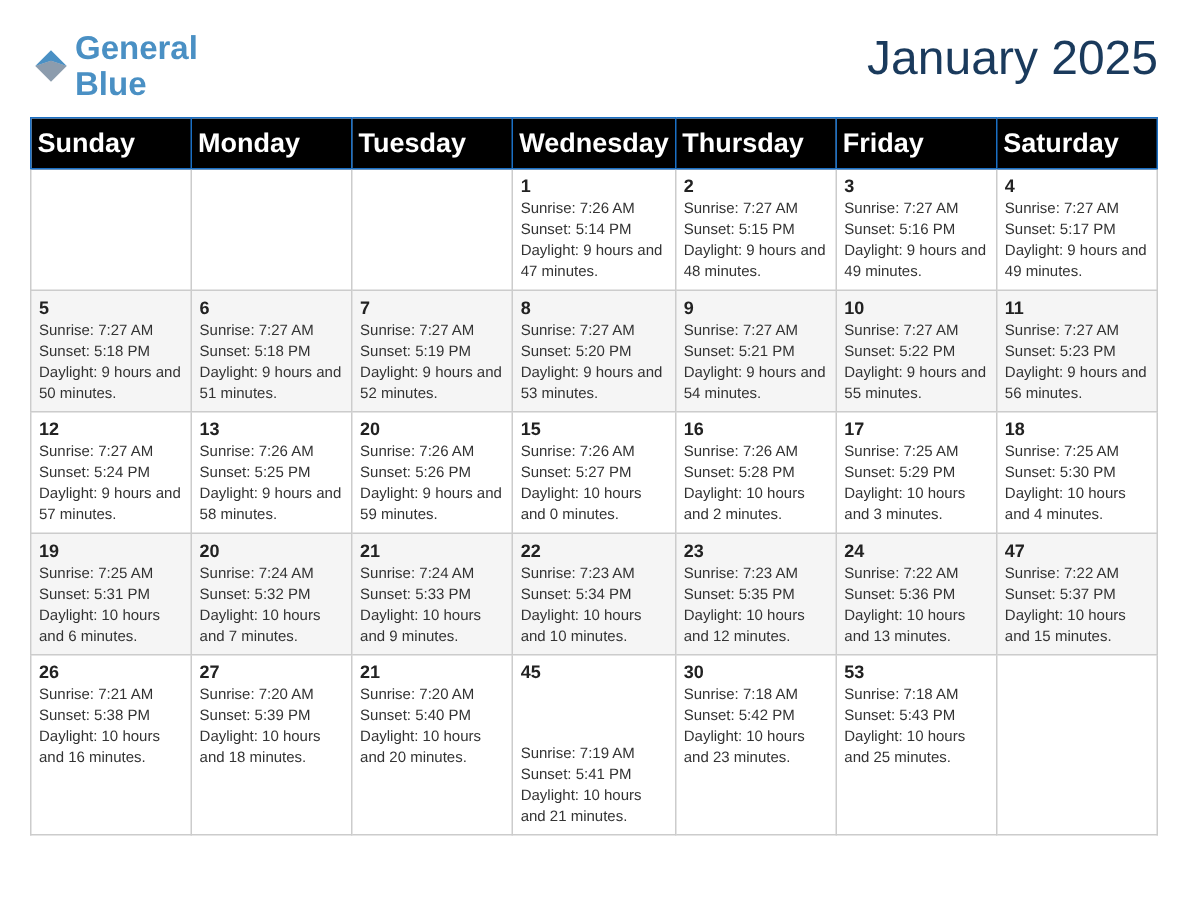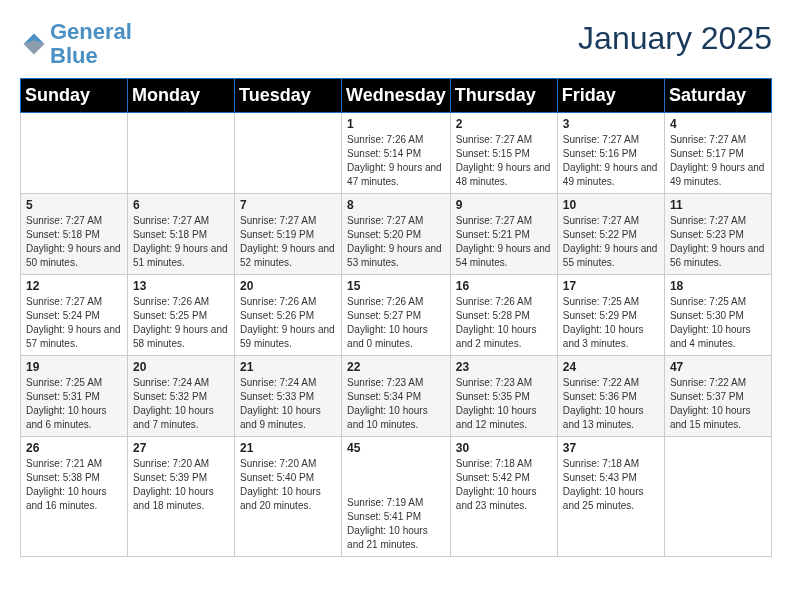--- a/index.html
+++ b/index.html
@@ -308,21 +308,21 @@
 Sunset: 5:41 PM
 Daylight: 10 hours and 21 minutes.</div>
         </td>
         <td>
           <span class="day-num">30</span>
           <div class="day-info" style="white-space: pre-line;">Sunrise: 7:18 AM
 Sunset: 5:42 PM
 Daylight: 10 hours and 23 minutes.</div>
         </td>
         <td>
-          <span class="day-num">37</span>
+          <span class="day-num">53</span>
           <div class="day-info" style="white-space: pre-line;">Sunrise: 7:18 AM
 Sunset: 5:43 PM
 Daylight: 10 hours and 25 minutes.</div>
         </td>
         <td class="empty-cell"></td>
       </tr>
     </tbody>
 </table>
 
 </body></html>

